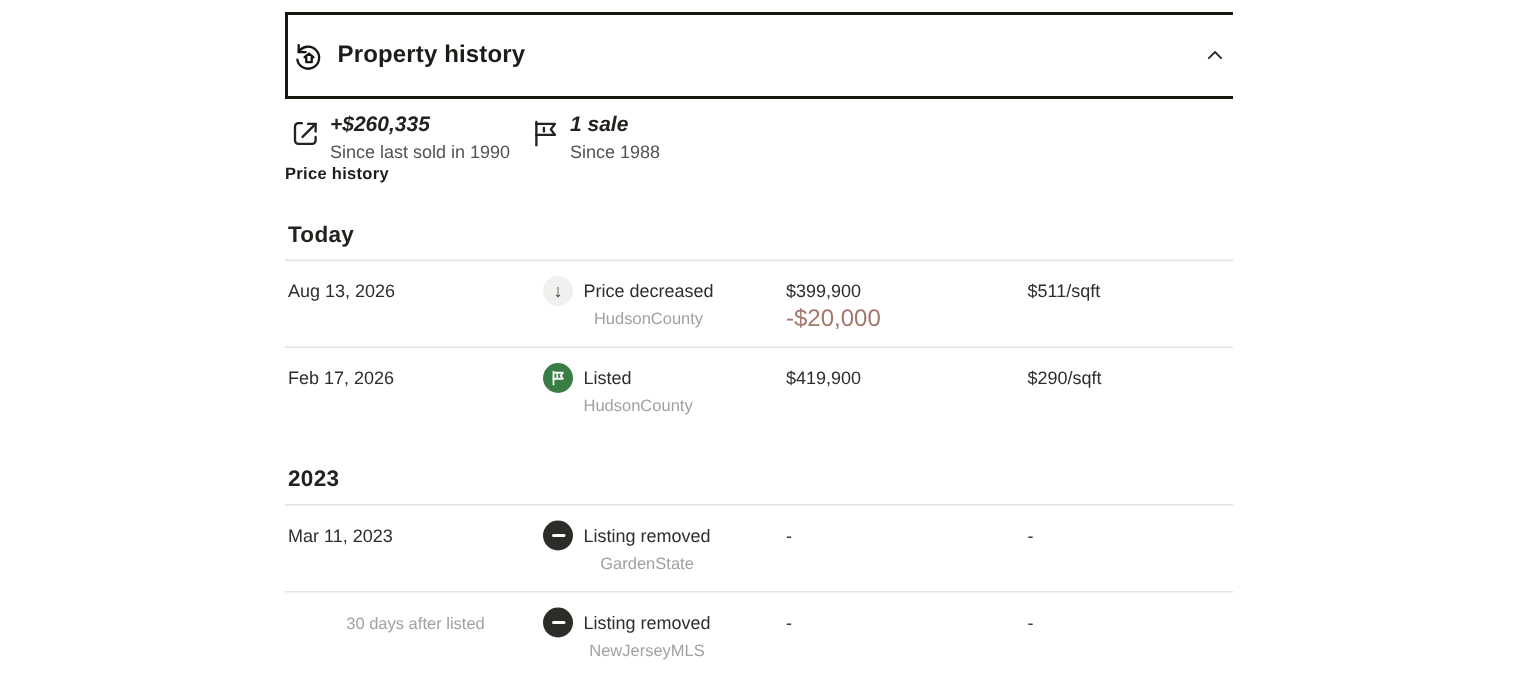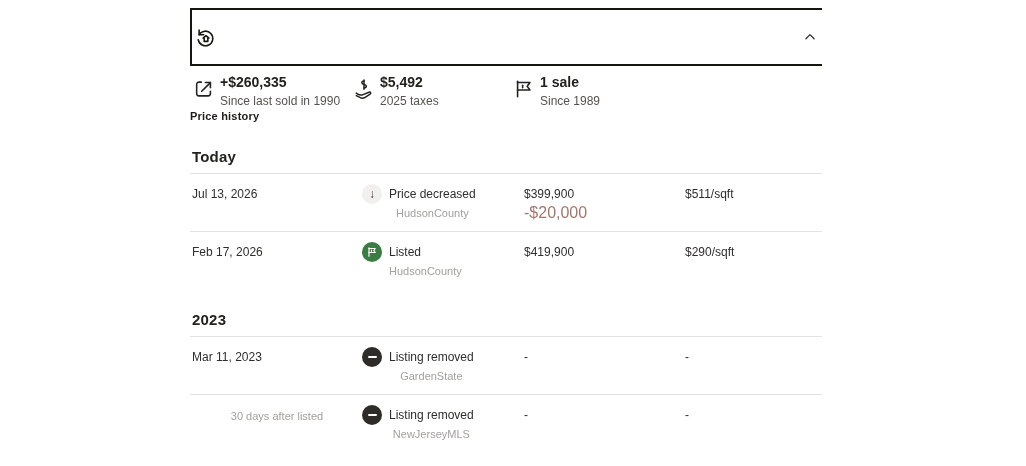--- a/index.html
+++ b/index.html
@@ -13,21 +13,21 @@
                display:flex; align-items:center; padding:0 4px 0 2px; cursor:pointer; background:#fff; }
   .acc-icon { width:24px; height:24px; display:flex; align-items:center; justify-content:center; }
   .acc-title { font-size:16px; font-weight:700; margin-left:7px; letter-spacing:.1px; color:#1d1c18; }
   .acc-chevron { margin-left:auto; width:16px; height:16px; display:flex; align-items:center; justify-content:center; }
 
   
   .stats { display:flex; margin-top:7px; padding-left:2px; }
   .stat { width:160px; display:flex; align-items:flex-start; }
   .stat-icon { width:24px; height:24px; margin-top:4px; flex:none; display:flex; align-items:center; justify-content:center; }
   .stat-text { margin-left:4px; }
-  .stat-value { font-size:14px; font-weight:700; color:#23221e; line-height:18px; }
+  .stat-value { font-size:14px; font-weight:700; color:#23221e; line-height:18px;font-style:italic; }
   .stat-label { font-size:12px; color:#55534f; line-height:17px; margin-top:2px; }
 
   
   .ph-title { font-size:11px; font-weight:700; color:#1d1c18; letter-spacing:.2px; }
 
   .section { margin-top:26px; }
   .section + .section { margin-top:22px; }
   .section-label { font-size:15px; font-weight:700; color:#23221e; padding:0 0 8px 2px;
                    border-bottom:1px solid #e3e2e0; letter-spacing:.2px; }
   .row { display:flex; padding:10px 0 11px 2px; }
@@ -59,20 +59,21 @@
 
     <div class="accordion">
       <span class="acc-icon">
         <svg width="22" height="22" viewBox="0 0 24 24" fill="none" stroke="#16150f" stroke-width="1.7" stroke-linecap="round" stroke-linejoin="round">
           <path d="M4.5 9.5 a8 8 0 1 1 -1 5.5"></path>
           <path d="M4.5 4.5 v5 h5"></path>
           <path d="M8.8 13.2 L12 10.6 l3.2 2.6"></path>
           <path d="M10 13.2 v3.6 h4 v-3.6"></path>
         </svg>
       </span>
+      <span class="acc-title">Property history</span>
       <span class="acc-chevron">
         <svg width="14" height="14" viewBox="0 0 24 24" fill="none" stroke="#2f2e2d" stroke-width="2.2" stroke-linecap="round" stroke-linejoin="round">
           <path d="M5 15 L12 8 L19 15"></path>
         </svg>
       </span>
     </div>
 
     <div class="stats">
 
       <div class="stat">
@@ -82,59 +83,46 @@
             <path d="M9.5 14.5 L19 5"></path>
             <path d="M13.5 5 H19 v5.5"></path>
           </svg>
         </span>
         <span class="stat-text">
           <div class="stat-value">+$260,335</div>
           <div class="stat-label">Since last sold in 1990</div>
         </span>
       </div>
 
-      <div class="stat">
-        <span class="stat-icon">
-          <svg width="22" height="22" viewBox="0 0 24 24" fill="none" stroke="#23221e" stroke-width="1.6" stroke-linecap="round" stroke-linejoin="round">
-            <path d="M12.2 3.2 c-1.6 0 -2.6 .8 -2.6 2 c0 2.4 5 1.2 5 3.6 c0 1.2 -1.1 2 -2.6 2"></path>
-            <path d="M12 2.2 v10"></path>
-            <path d="M3.5 16.5 c2.5 2.2 5 2.6 7.5 1.6 l6.5 -2.6 c1.6 -.6 2.6 1.2 1.2 2.2 l-5.5 3.4 c-1.6 1 -3.4 1.1 -5.1 .4 L3.5 19.3"></path>
-          </svg>
-        </span>
-        <span class="stat-text">
-          <div class="stat-value">$5,492</div>
-          <div class="stat-label">2025 taxes</div>
-        </span>
-      </div>
 
       <div class="stat">
         <span class="stat-icon">
           <svg width="22" height="22" viewBox="0 0 24 24" fill="none" stroke="#23221e" stroke-width="1.7" stroke-linecap="round" stroke-linejoin="round">
             <path d="M5 3.5 v17"></path>
             <path d="M5 5 h13.5 l-3 4 3 4 H5"></path>
             <path d="M10.5 8 v2.5"></path>
           </svg>
         </span>
         <span class="stat-text">
           <div class="stat-value">1 sale</div>
-          <div class="stat-label">Since 1989</div>
+          <div class="stat-label">Since 1988</div>
         </span>
       </div>
 
     </div>
 
     <div class="ph-title">Price history</div>
 
     <div class="section">
       <div class="section-label">Today</div>
       <div class="rows">
 
         <div class="row">
           <div class="col-date">
-            <div class="main-line">Jul 13, 2026</div>
+            <div class="main-line">Aug 13, 2026</div>
           </div>
           <div class="col-event">
             <span class="ev-icon arrow-down">↓</span>
             <span>
               <div class="main-line">Price decreased</div>
               <div class="sub-line">HudsonCounty</div>
             </span>
           </div>
           <div class="col-price">
             <div class="main-line">$399,900</div>

